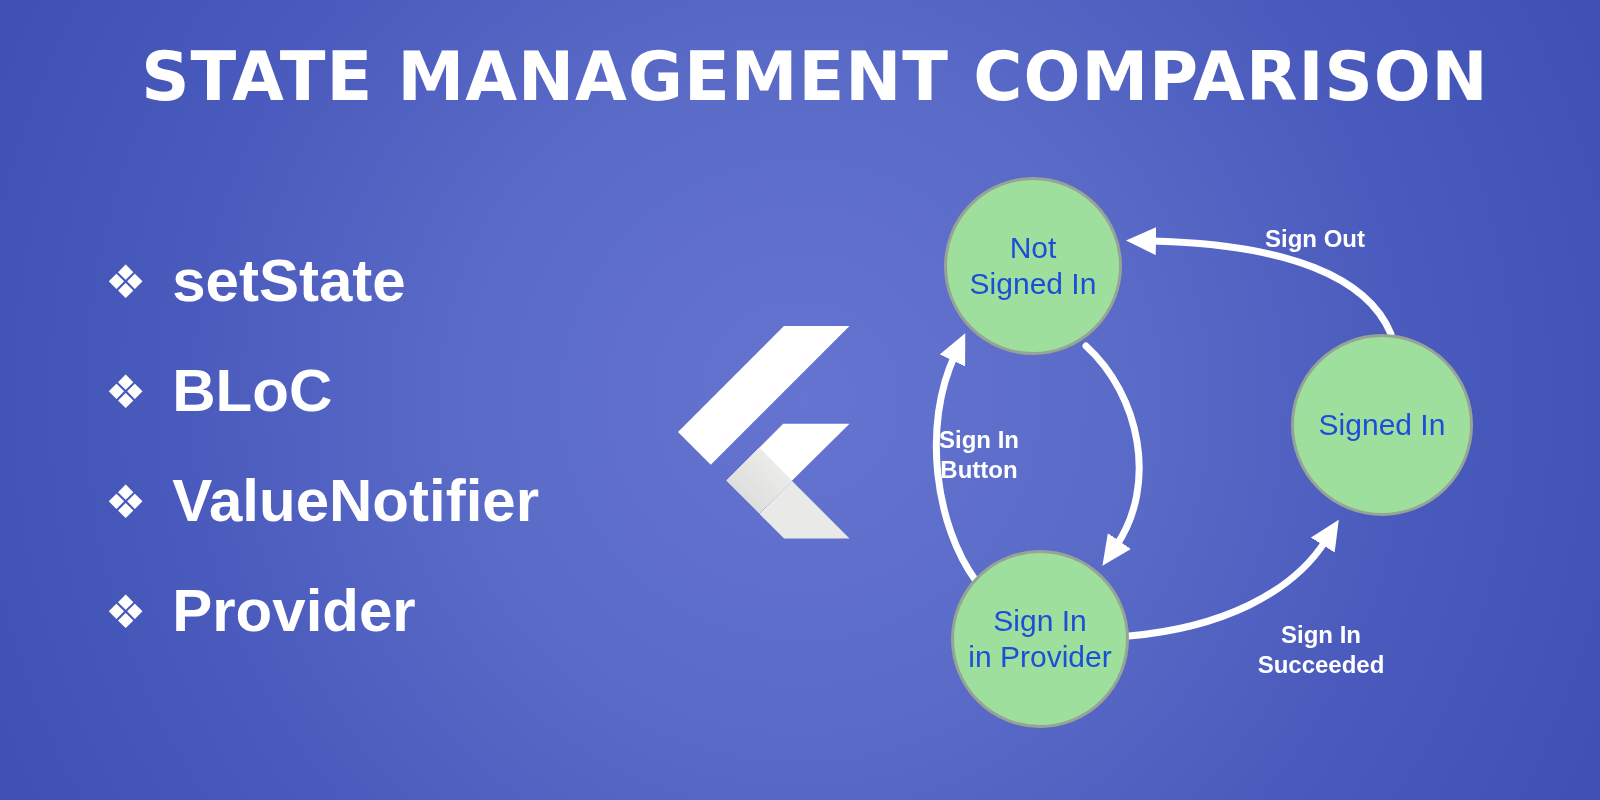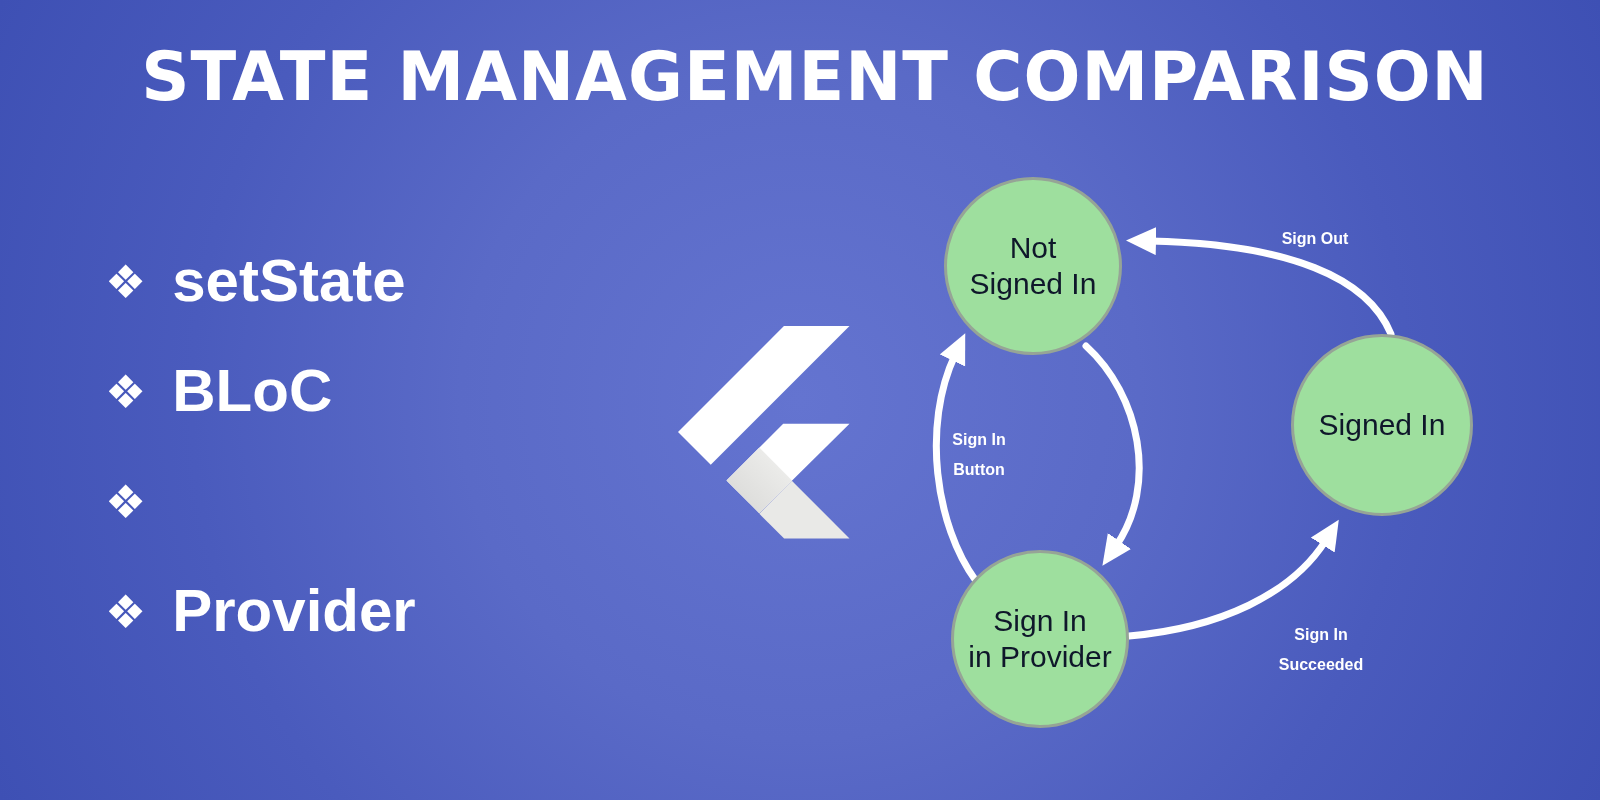--- a/index.html
+++ b/index.html
@@ -24,27 +24,27 @@
   .bullet {
     font-family:"DejaVu Sans", sans-serif;
     font-size:46px; margin-right:26px; position:relative; top:1px; font-weight:400;
   }
   .logo { position:absolute; left:678px; top:326px; }
   .diagram-svg { position:absolute; left:0; top:0; pointer-events:none; }
   .state-node {
     position:absolute; border-radius:50%; box-sizing:border-box;
     background:#9edf9e; border:3px solid #96a496;
     display:flex; flex-direction:column; align-items:center; justify-content:center;
-    color:#0f172a; font-size:30px; line-height:36px; text-align:center;
+    color:#1d4ed8; font-size:30px; line-height:36px; text-align:center;
   }
   .state-a { left:944px; top:177px; width:178px; height:178px; }
   .state-b { left:1291px; top:334px; width:182px; height:182px; }
   .state-c { left:951px; top:550px; width:178px; height:178px; }
   .edge-label {
-    position:absolute; color:#ffffff; font-weight:700; font-size:16px;
+    position:absolute; color:#ffffff; font-weight:700; font-size:24px;
     line-height:30px; text-align:center;
   }
   .edge-label span { display:block; }
   .lbl-sign-out        { left:1195px; top:224px; width:240px; }
   .lbl-sign-in-failed  { left:899px;  top:425px; width:160px; }
   .lbl-button-pressed  { left:1016px; top:425px; width:160px; }
   .lbl-sign-in-succeeded { left:1211px; top:620px; width:220px; }
 </style>
 </head>
 <body>
@@ -57,20 +57,21 @@
     <li class="option-item">
       <span class="bullet">❖</span>
       <span>setState</span>
     </li>
     <li class="option-item">
       <span class="bullet">❖</span>
       <span>BLoC</span>
     </li>
     <li class="option-item">
       <span class="bullet">❖</span>
+      <span>ValueNotifier</span>
     </li>
     <li class="option-item">
       <span class="bullet">❖</span>
       <span>Provider</span>
     </li>
   </ul>
 
   <svg class="logo" width="172" height="213" viewBox="0 0 256 317">
     <defs>
       <linearGradient id="diamondGrad" x1="0" y1="1" x2="1" y2="0">

